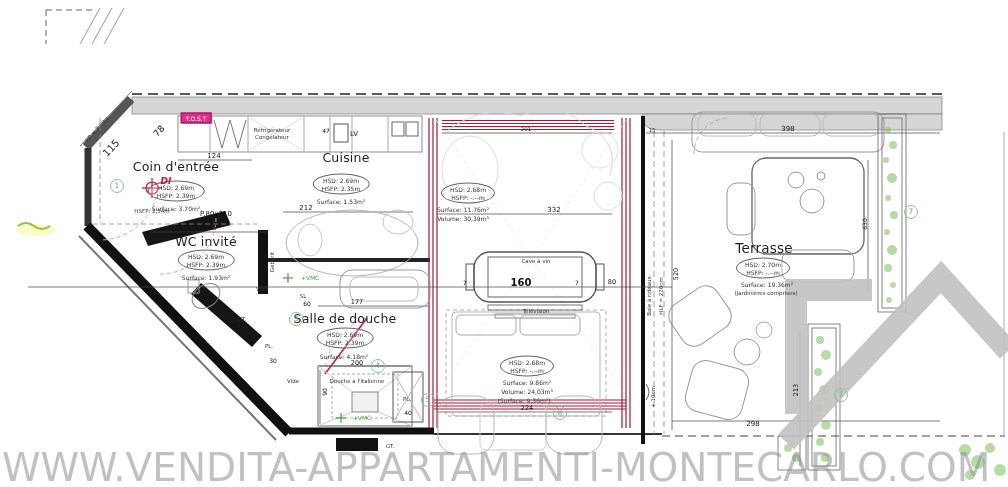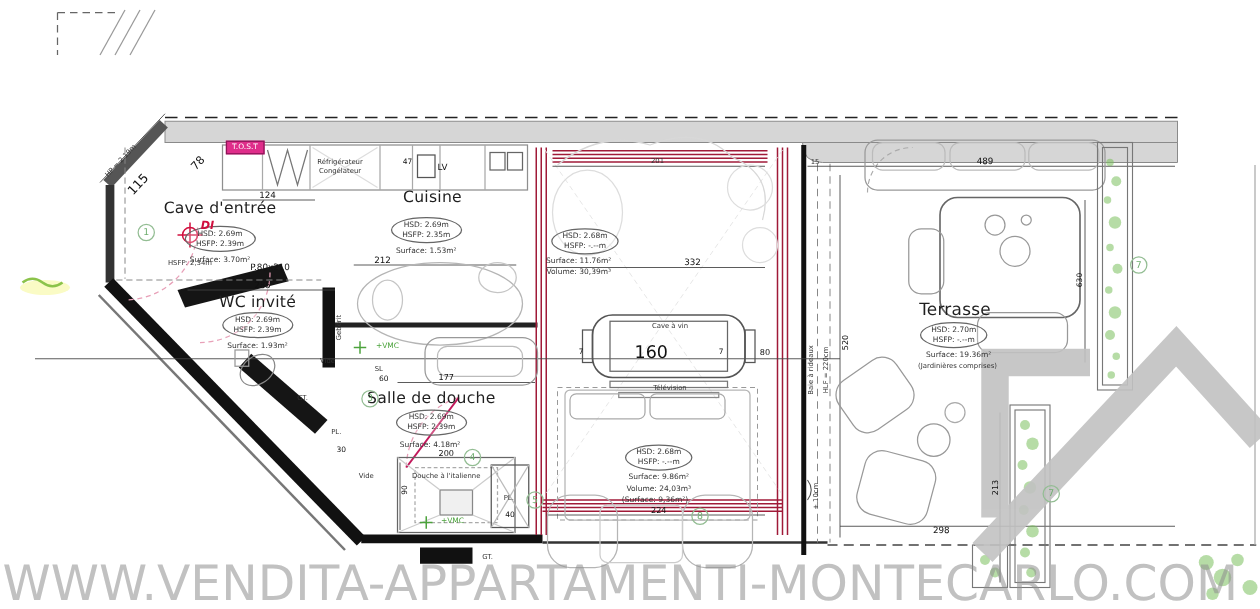--- a/index.html
+++ b/index.html
@@ -5,21 +5,21 @@
   html,body{margin:0;padding:0;background:#fff;}
   #plan{position:relative;width:1008px;height:487px;background:#fff;overflow:hidden;
         font-family:"DejaVu Sans","Liberation Sans",sans-serif;color:#2b2b2b;}
   #plan svg{position:absolute;left:0;top:0;}
   .lbl{position:absolute;transform:translate(-50%,-50%);white-space:nowrap;font-size:7px;color:#222;z-index:4;}
   .title{font-size:12.5px;color:#1f1f1f;letter-spacing:.2px;}
   .t14{font-size:13.5px;}
   .small{font-size:6px;color:#333;}
   .tiny{font-size:5.5px;color:#333;}
   .dim{font-size:7px;color:#111;}
-  .dimbig{font-size:14px;}
+  .dimbig{font-size:10px;font-weight:bold;}
   .vert{transform:translate(-50%,-50%) rotate(-90deg);}
   .diag{transform:translate(-50%,-50%) rotate(-47deg);}
   .stats{position:absolute;transform:translate(-50%,-50%);border:1px solid #666;border-radius:50%;
          padding:2px 8px;text-align:center;font-size:6px;line-height:7.5px;color:#333;z-index:4;background:rgba(255,255,255,.25);}
   .circnum{position:absolute;transform:translate(-50%,-50%);border:1px solid #93bd93;color:#6fae6f;
            border-radius:50%;width:12px;height:12px;line-height:12px;text-align:center;font-size:7.5px;z-index:4;}
   .green{color:#4ca33c;font-size:6px;}
   .badge{position:absolute;transform:translate(-50%,-50%);background:#df2d8a;border:1px solid #8e1558;
          color:#fff;font-size:6px;padding:1px 4px;line-height:7px;z-index:4;}
   .watermark{position:absolute;left:2px;top:445px;width:1006px;font-size:39px;color:#8f8f8f;opacity:.55;
@@ -223,21 +223,21 @@
     <line x1="336" y1="418" x2="346" y2="418" stroke="#4ca33c" stroke-width="1.2"></line>
     <line x1="341" y1="413" x2="341" y2="423" stroke="#4ca33c" stroke-width="1.2"></line>
   </g>
 
   <g fill="none" stroke="#c2c2c2" stroke-width="22" opacity="0.9">
     <path d="M872,290 L796,290 L796,414"></path>
     <path d="M786,442 L941,277 L1008,351"></path>
   </g>
 </svg>
 
-  <span class="lbl title" style="left:176px;top:166px">Cave d'entrée</span>
+  <span class="lbl title" style="left:176px;top:166px">Coin d'entrée</span>
   <div class="stats" style="left:176px;top:191px">
     <div>HSD: 2.69m</div>
     <div>HSFP: 2.39m</div>
   </div>
   <span class="lbl small" style="left:176px;top:208px">Surface: 3.70m²</span>
   <span class="lbl dim" style="left:216px;top:214px">P.80x210</span>
 
   <span class="lbl title" style="left:346px;top:157px">Cuisine</span>
   <div class="stats" style="left:341px;top:184px">
     <div>HSD: 2.69m</div>
@@ -308,21 +308,21 @@
 
   <span class="lbl dim diag" style="left:111px;top:148px;font-size:10px">115</span>
   <span class="lbl dim diag" style="left:159px;top:131px;font-size:9px">78</span>
   <span class="lbl dim" style="left:214px;top:156px">124</span>
   <span class="lbl dim" style="left:326px;top:130px;font-size:6px">47</span>
   <span class="lbl dim" style="left:210px;top:228px">285</span>
   <span class="lbl dim" style="left:306px;top:208px">212</span>
   <span class="lbl tiny" style="left:526px;top:129px">201</span>
   <span class="lbl dim" style="left:554px;top:210px">332</span>
   <span class="lbl tiny" style="left:652px;top:130px">15</span>
-  <span class="lbl dim" style="left:788px;top:129px">489</span>
+  <span class="lbl dim" style="left:788px;top:129px">398</span>
   <span class="lbl dim dimbig" style="left:521px;top:282px">160</span>
   <span class="lbl dim" style="left:465px;top:282px;font-size:6px">7</span>
   <span class="lbl dim" style="left:577px;top:282px;font-size:6px">7</span>
   <span class="lbl dim" style="left:612px;top:282px;font-size:6.5px">80</span>
   <span class="lbl dim" style="left:357px;top:302px;font-size:6.5px">177</span>
   <span class="lbl dim" style="left:307px;top:303px;font-size:6px">60</span>
   <span class="lbl dim" style="left:273px;top:360px;font-size:6px">30</span>
   <span class="lbl dim" style="left:357px;top:363px;font-size:6.5px">200</span>
   <span class="lbl dim vert" style="left:324px;top:392px;font-size:6px">90</span>
   <span class="lbl dim" style="left:408px;top:412px;font-size:6px">40</span>

